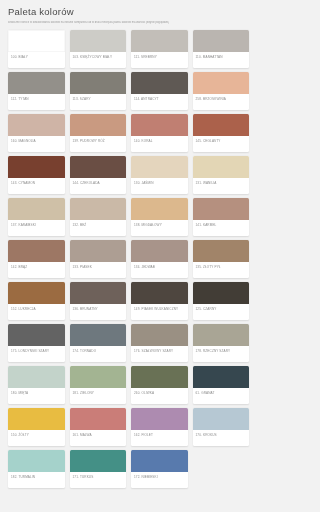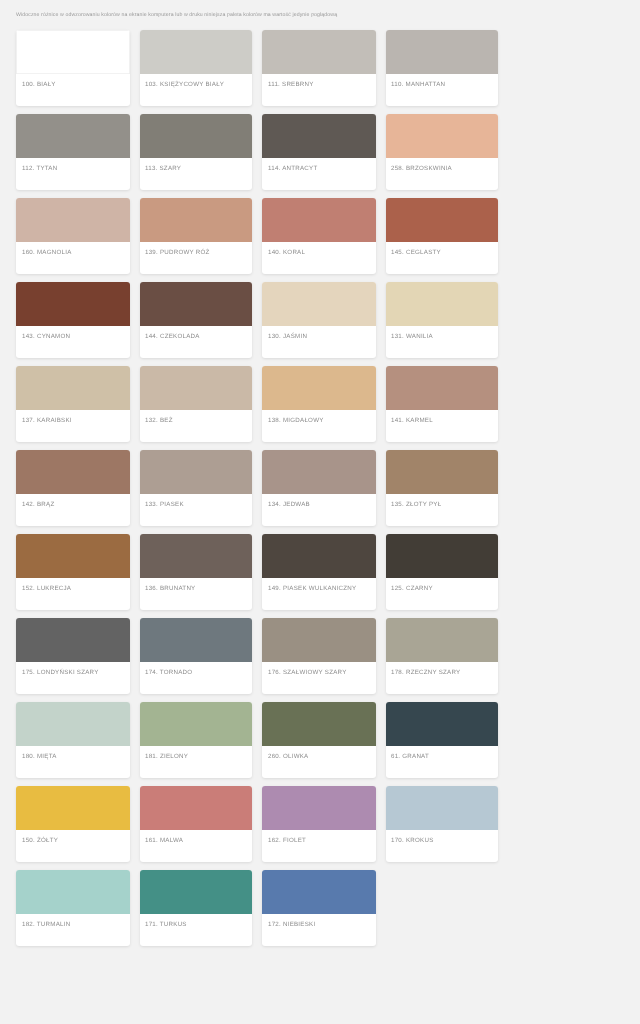--- a/index.html
+++ b/index.html
@@ -71,20 +71,21 @@
     letter-spacing: 0.12px;
     text-transform: uppercase;
     word-break: break-word;
   }
 </style>
 </head>
 <body>
 
 <div class="page">
 
+  <h1 class="page-title">Paleta kolorów</h1>
 
   <p class="page-subtitle">Widoczne różnice w odwzorowaniu kolorów na ekranie komputera lub w druku niniejsza paleta kolorów ma wartość jedynie poglądową</p>
 
   <div class="grid" id="swatch-grid">
       <div class="swatch-card">
         <div class="swatch-color is-white" style="background: rgb(255, 255, 255);"></div>
         <div class="swatch-label">100. BIAŁY</div>
       </div>
       <div class="swatch-card">
         <div class="swatch-color" style="background: rgb(205, 204, 199);"></div>

